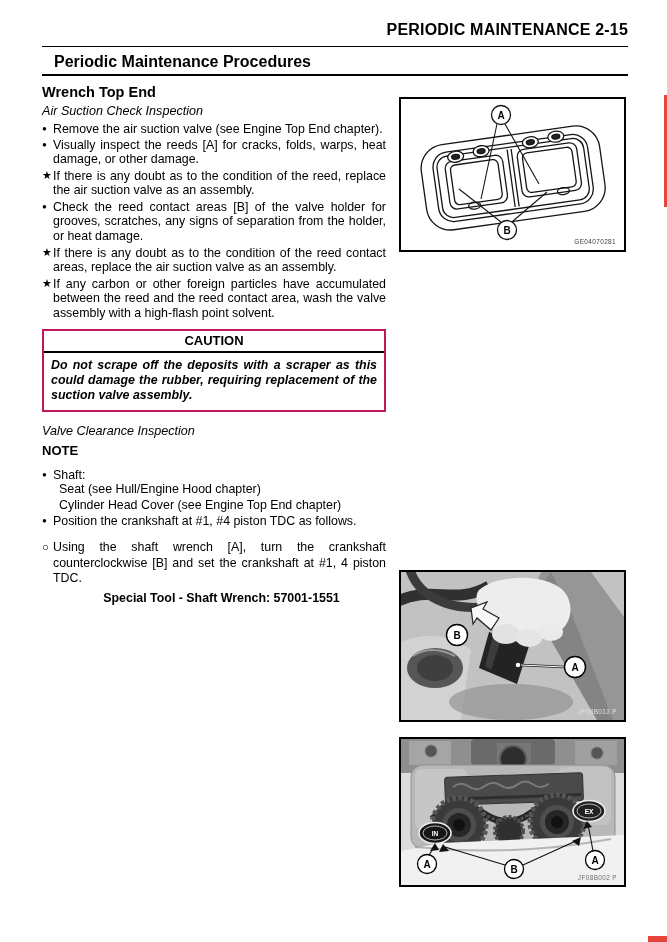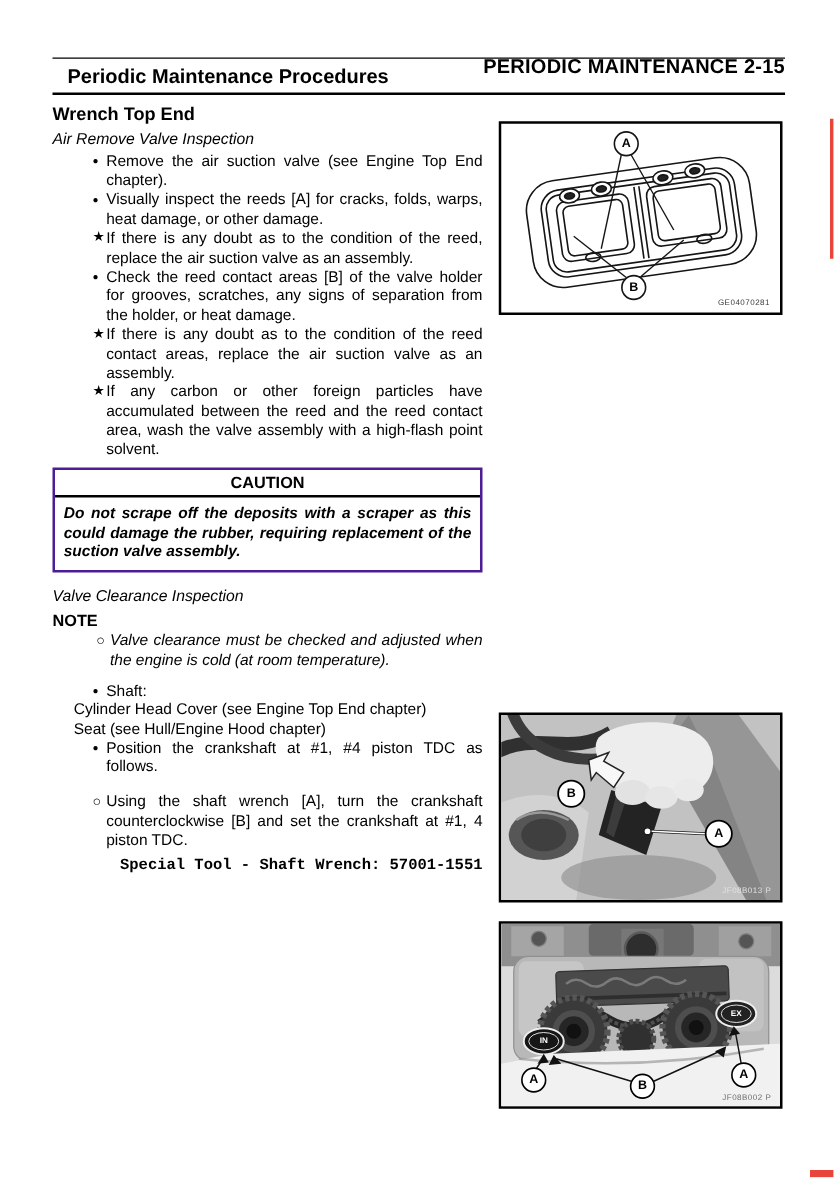--- a/index.html
+++ b/index.html
@@ -1,45 +1,45 @@
 <!DOCTYPE html>
 <html><head>
 <meta charset="utf-8">
 <style>
   html,body { margin:0; padding:0; background:#ffffff; }
   .page {
     position:relative; width:667px; height:942px; background:#fff;
     font-family:"Liberation Sans", sans-serif; color:#000; overflow:hidden;
   }
   
-  .hdr-title { position:absolute; top:21px; right:39px; font-size:16px; font-weight:bold; letter-spacing:.2px;margin-top:24px; }
+  .hdr-title { position:absolute; top:21px; right:39px; font-size:16px; font-weight:bold; letter-spacing:.2px; }
   .hdr-rule  { position:absolute; top:46px; left:42px; width:586px; height:1px; background:#000; }
   .sec-title { position:absolute; top:53px; left:42px; font-size:16px; font-weight:bold;margin-left:12px; }
   .sec-rule  { position:absolute; top:74px; left:42px; width:586px; height:2px; background:#000; }
 
   
   .col { position:absolute; left:42px; top:84px; width:344px; font-size:12.4px; line-height:15.2px; text-align:justify; }
   .h-main { font-size:14.5px; font-weight:bold; margin:0 0 3px 0; line-height:17px; text-align:left; }
   .h-sub  { font-size:12.6px; font-style:italic; font-weight:normal; margin:0 0 2px 0; line-height:15px; text-align:left; }
-  .li { padding-left:11px;margin-left:32px; }
+  .li { padding-left:11px; }
   .g  { display:inline-block; width:11px; margin-left:-11px; text-align:left; }
   .g.dot  { font-size:8px;  vertical-align:1.5px; }
   .g.star { font-size:11px; vertical-align:0.5px; }
   .g.circ { font-size:11.5px; }
   .subli { padding-left:17px; text-align:left; } .mt8{margin-top:8px;} .mt12{margin-top:12px;}
 
-  .caution { border:2px solid #4c1d95; margin-top:7px; }
+  .caution { border:2px solid #be185d; margin-top:7px; }
   .caution-t { text-align:center; font-weight:bold; font-size:13px; padding:2px 0 3px; border-bottom:2px solid #000; }
   .caution-b { font-weight:bold; font-size:12.4px; line-height:15.2px; padding:5px 7px 7px 7px; text-align:justify;font-style:italic; }
 
   .note-t { text-align:left; font-weight:bold; font-size:13px; margin:4px 0 1px; }
   .note-i { font-style:italic; padding-left:14px; }
   .note-i .g { width:11px; margin-left:-11px; }
 
-  .sptool { font-weight:bold; padding-left:15px; margin-top:5px; text-align:right;font-family:Liberation Mono, monospace; }
+  .sptool { font-weight:bold; padding-left:15px; margin-top:5px; text-align:center; }
 
   .timing { position:absolute; left:42px; top:731px; width:344px; font-size:12.4px; line-height:15.2px; text-align:justify; }
 
   
   .fig { position:absolute; left:399px; width:227px; border:2px solid #000; background:#fff; box-sizing:border-box; }
   .fig svg { display:block; }
   .f1 { top:97px;  height:155px; }
   .f2 { top:570px; height:152px; }
   .f3 { top:737px; height:150px; }
 
@@ -58,41 +58,40 @@
 <div class="page">
 
   <div class="hdr-title">PERIODIC MAINTENANCE 2-15</div>
   <div class="hdr-rule"></div>
   <div class="sec-title">Periodic Maintenance Procedures</div>
   <div class="sec-rule"></div>
 
   <div class="col">
 
     <div class="h-main">Wrench Top End</div>
-    <div class="h-sub">Air Remove Valve Inspection</div>
+    <div class="h-sub">Air Suction Check Inspection</div>
 
     <div class="li"><span class="g dot">●</span><span>Remove the air suction valve (see Engine Top End chapter).</span></div>
     <div class="li"><span class="g dot">●</span><span>Visually inspect the reeds [A] for cracks, folds, warps, heat damage, or other damage.</span></div>
     <div class="li"><span class="g star">★</span><span>If there is any doubt as to the condition of the reed, replace the air suction valve as an assembly.</span></div>
     <div class="li"><span class="g dot">●</span><span>Check the reed contact areas [B] of the valve holder for grooves, scratches, any signs of separation from the holder, or heat damage.</span></div>
     <div class="li"><span class="g star">★</span><span>If there is any doubt as to the condition of the reed contact areas, replace the air suction valve as an assembly.</span></div>
     <div class="li"><span class="g star">★</span><span>If any carbon or other foreign particles have accumulated between the reed and the reed contact area, wash the valve assembly with a high-flash point solvent.</span></div>
 
     <div class="caution">
       <div class="caution-t">CAUTION</div>
       <div class="caution-b">Do not scrape off the deposits with a scraper as this could damage the rubber, requiring replacement of the suction valve assembly.</div>
     </div>
 
     <div class="h-sub mt12">Valve Clearance Inspection</div>
     <div class="note-t">NOTE</div>
-    <div class="li note-i"><span class="g circ">○</span><span>Valve clearance must be checked and adjusted when the engine is cold (at room temperature).</span></div>
 
     <div class="li mt8"><span class="g dot">●</span><span>Shaft:</span></div>
+    <div class="subli">Seat (see Hull/Engine Hood chapter)</div>
     <div class="subli">Cylinder Head Cover (see Engine Top End chapter)</div>
-    <div class="subli">Seat (see Hull/Engine Hood chapter)</div>
     <div class="li"><span class="g dot">●</span><span>Position the crankshaft at #1, #4 piston TDC as follows.</span></div>
 
     <div class="li mt12"><span class="g circ">○</span><span>Using the shaft wrench [A], turn the crankshaft counterclockwise [B] and set the crankshaft at #1, 4 piston TDC.</span></div>
     <div class="sptool">Special Tool - Shaft Wrench: 57001-1551</div>
   </div>
 
 
   <div class="fig f1">
     <svg width="223" height="151" viewBox="0 0 223 151">
       <g fill="none" stroke="#151515" stroke-width="1.3" transform="rotate(-8 112 78)">

